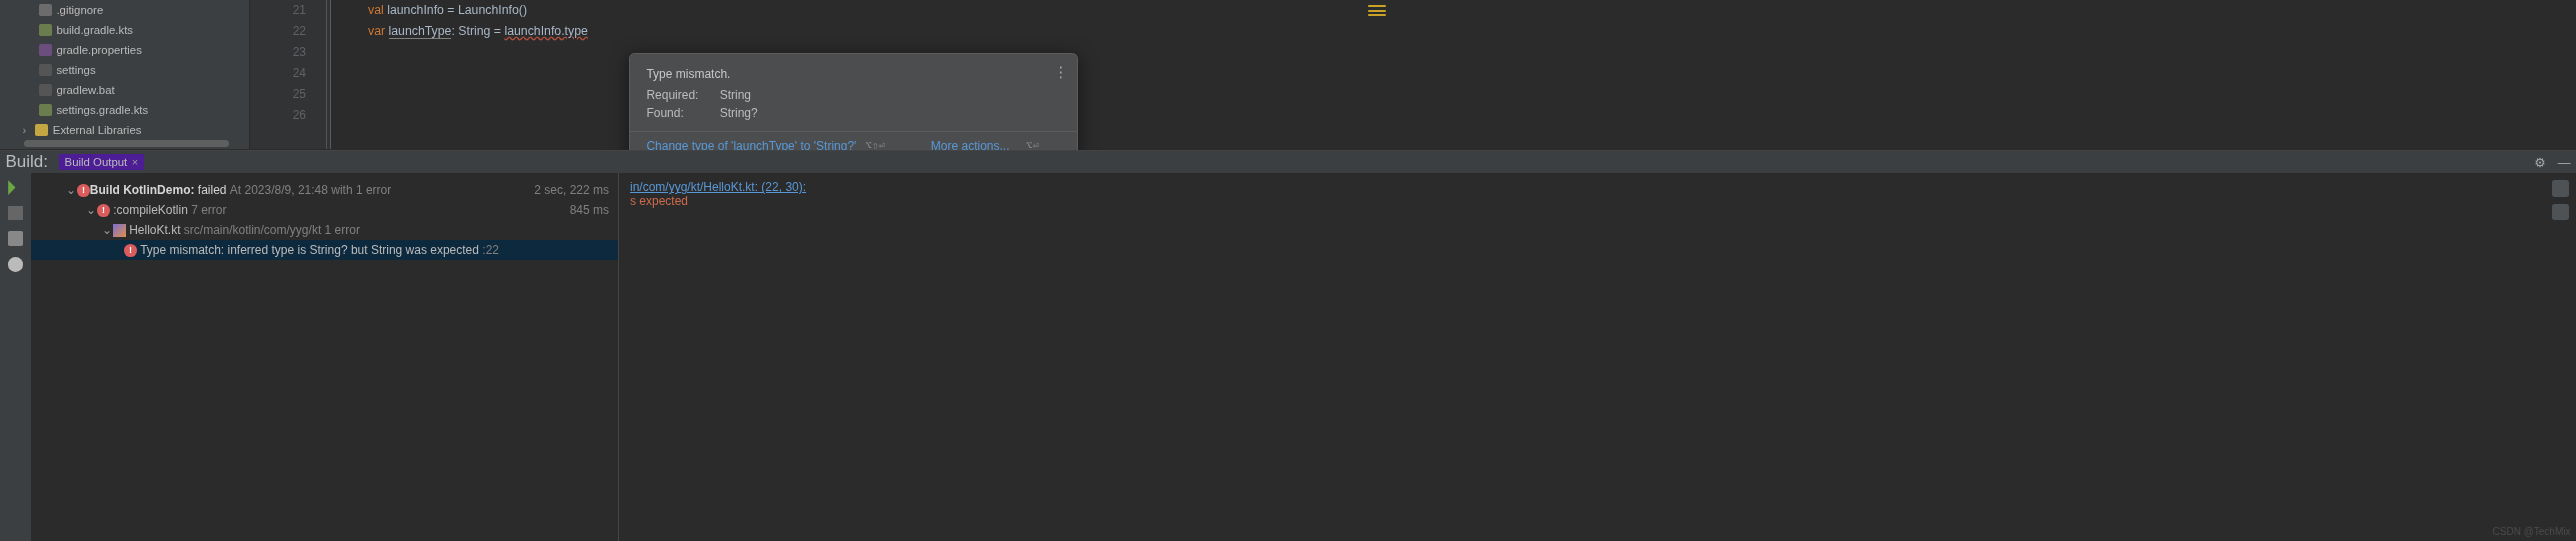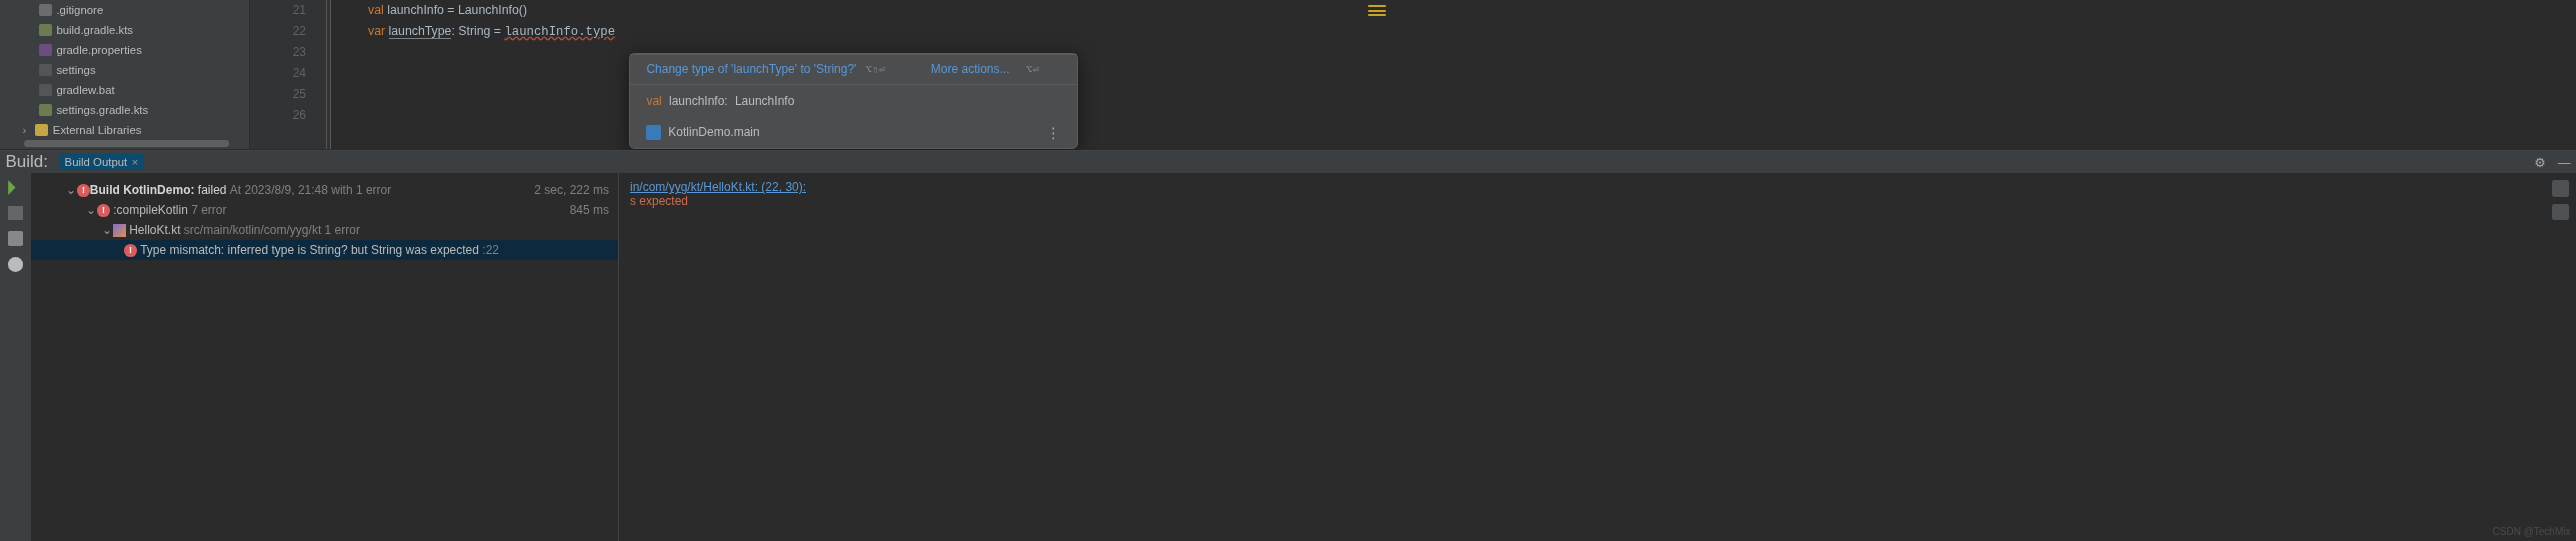--- a/index.html
+++ b/index.html
@@ -23,21 +23,21 @@
     .editor { position:absolute; left:332px; top:0; right:1190px; height:149px; background:#2b2b2b; font-family:Menlo,Consolas,monospace; font-size:12.3px;}
     .editor .line{height:21px;line-height:21px;white-space:pre;padding-left:16.4px;}
     .editor .line.indent{padding-left:36px;}
     .kw-val{color:#cc7832;}
     .kw-var{color:#cc7832;}
     .id{color:#a9b7c6;}
     .fn{color:#a9b7c6;}
     .tp{color:#a9b7c6;}
     .eq{color:#a9b7c6;}
     .underln{border-bottom:0.9px solid #808080;}
-    .redunder{text-decoration:underline wavy #b64f3c;font-family:Liberation Mono, monospace;}
+    .redunder{text-decoration:underline wavy #b64f3c;}
 
     .ham { position:absolute; right:0; top:2.7px; width:18px;height:18px;}
     .ham span{display:block;height:1.8px;background:#c9a227;margin:2.7px 0;border-radius:0.9px;}
 
     
     .tooltip { position:absolute; left:629px; top:53px; width:449px; background:#4b4d4f; border:0.9px solid #5a5c5e; border-radius:5.5px; box-shadow:0 3.6px 18px rgba(0,0,0,.5); font-size:12px; color:#bcbcbc;}
     .tt-body{padding:12.8px 16.4px 11px 16.4px;}
     .tt-title{color:#c7c7c7;margin-bottom:7.3px;}
     .tt-table{display:grid;grid-template-columns:66px auto;row-gap:3.6px;column-gap:7.3px;color:#bcbcbc;}
     .tt-kmore{position:absolute;right:9px;top:9px;color:#aaa;font-size:14.6px;}
@@ -48,21 +48,21 @@
     .tt-def{padding:9px 16.4px;border-top:0.9px solid #5a5c5e;font-family:Menlo,monospace;color:#bdbdbd;}
     .tt-def .kw{color:#cc7832;}
     .tt-mod{padding:7.3px 16.4px;display:flex;align-items:center;gap:7.3px;color:#bcbcbc;}
     .tt-mod .mico{width:14.6px;height:14.6px;background:#3a7ab8;border-radius:1.8px;}
     .tt-mod .km{margin-left:auto;color:#aaa;font-size:14.6px;}
 
     
     .build { position:absolute; left:0; right:0; top:150px; bottom:0; background:#2b2b2b; border-top:0.9px solid #444;}
     .build-tabs{display:flex;align-items:center;height:22px;padding:0 5.5px;gap:11px;background:#3c3f41;}
     .tab-label{color:#bbbbbb;font-size:17px;}
-    .tab-active{background:#0c4a6e;padding:1.8px 5.5px;color:#bbbbbb;display:inline-flex;align-items:center;gap:4.6px;}
+    .tab-active{background:#4c1d95;padding:1.8px 5.5px;color:#bbbbbb;display:inline-flex;align-items:center;gap:4.6px;}
     .tab-close{color:#999;font-size:11px;}
     .build-tabs .tools{margin-left:auto;display:flex;gap:12px;color:#aaa;font-size:12.8px;}
 
     .build-body{position:absolute;top:22px;left:0;right:0;bottom:0;display:flex;}
     .bb-gutter{width:31px;background:#3c3f41;display:flex;flex-direction:column;align-items:center;padding-top:7.3px;gap:11px;}
     .bb-gutter span{width:14.6px;height:14.6px;display:block;}
     .bb-gutter .g-green{background:linear-gradient(135deg,#6ba644,#6ba644);clip-path:polygon(0 0,0 100%,50% 50%);transform:rotate(0deg);} 
     .bb-gutter .g-bar{background:#666;} 
     .bb-gutter .g-pin{background:#888;border-radius:1.8px;} 
     .bb-gutter .g-eye{background:#bbb;border-radius:50%;} 
@@ -146,20 +146,30 @@
   <div class="line"></div>
   <div class="line"></div>
   <div class="ham">
       <span></span>
       <span></span>
       <span></span>
     </div>
 </div>
 
 <div class="tooltip">
+  <div class="tt-body">
+    <div class="tt-title">Type mismatch.</div>
+    <div class="tt-table">
+      <div>Required:</div>
+      <div>String</div>
+      <div>Found:</div>
+      <div>String?</div>
+    </div>
+    <div class="tt-kmore">⋮</div>
+  </div>
   <div class="tt-actions">
     <span class="tt-link">Change type of 'launchType' to 'String?'</span>
     <span class="tt-short">⌥⇧⏎</span>
     <span class="tt-link tt-more">More actions...</span>
     <span class="tt-short" style="margin-left:7.3px;">⌥⏎</span>
   </div>
   <div class="tt-def">
     <span class="kw">val</span> <span>launchInfo:</span> <span>LaunchInfo</span>
   </div>
   <div class="tt-mod">

